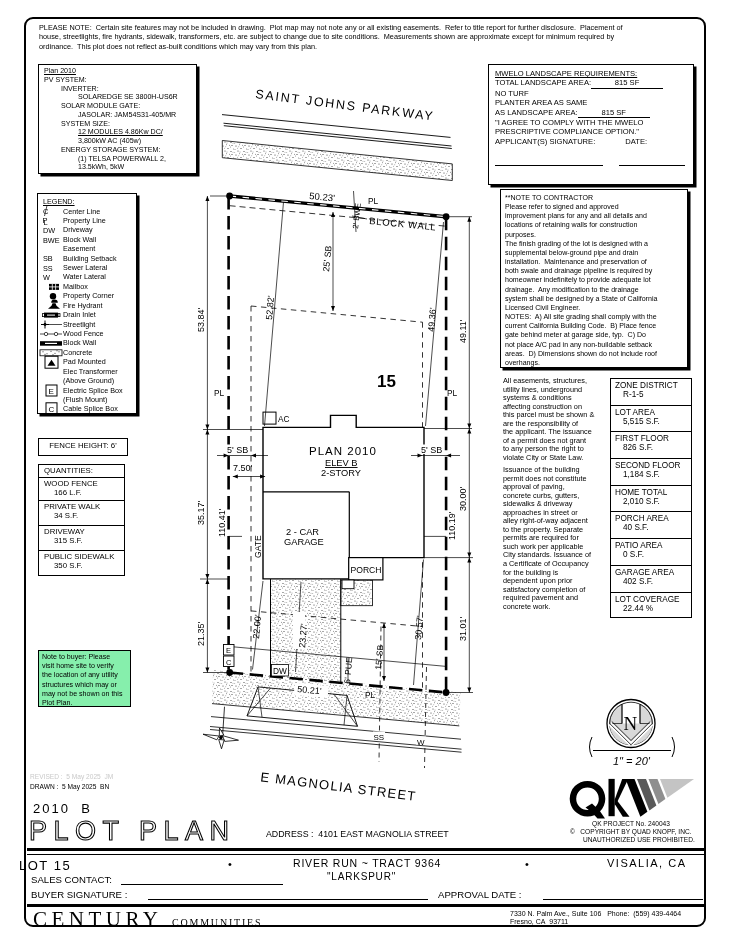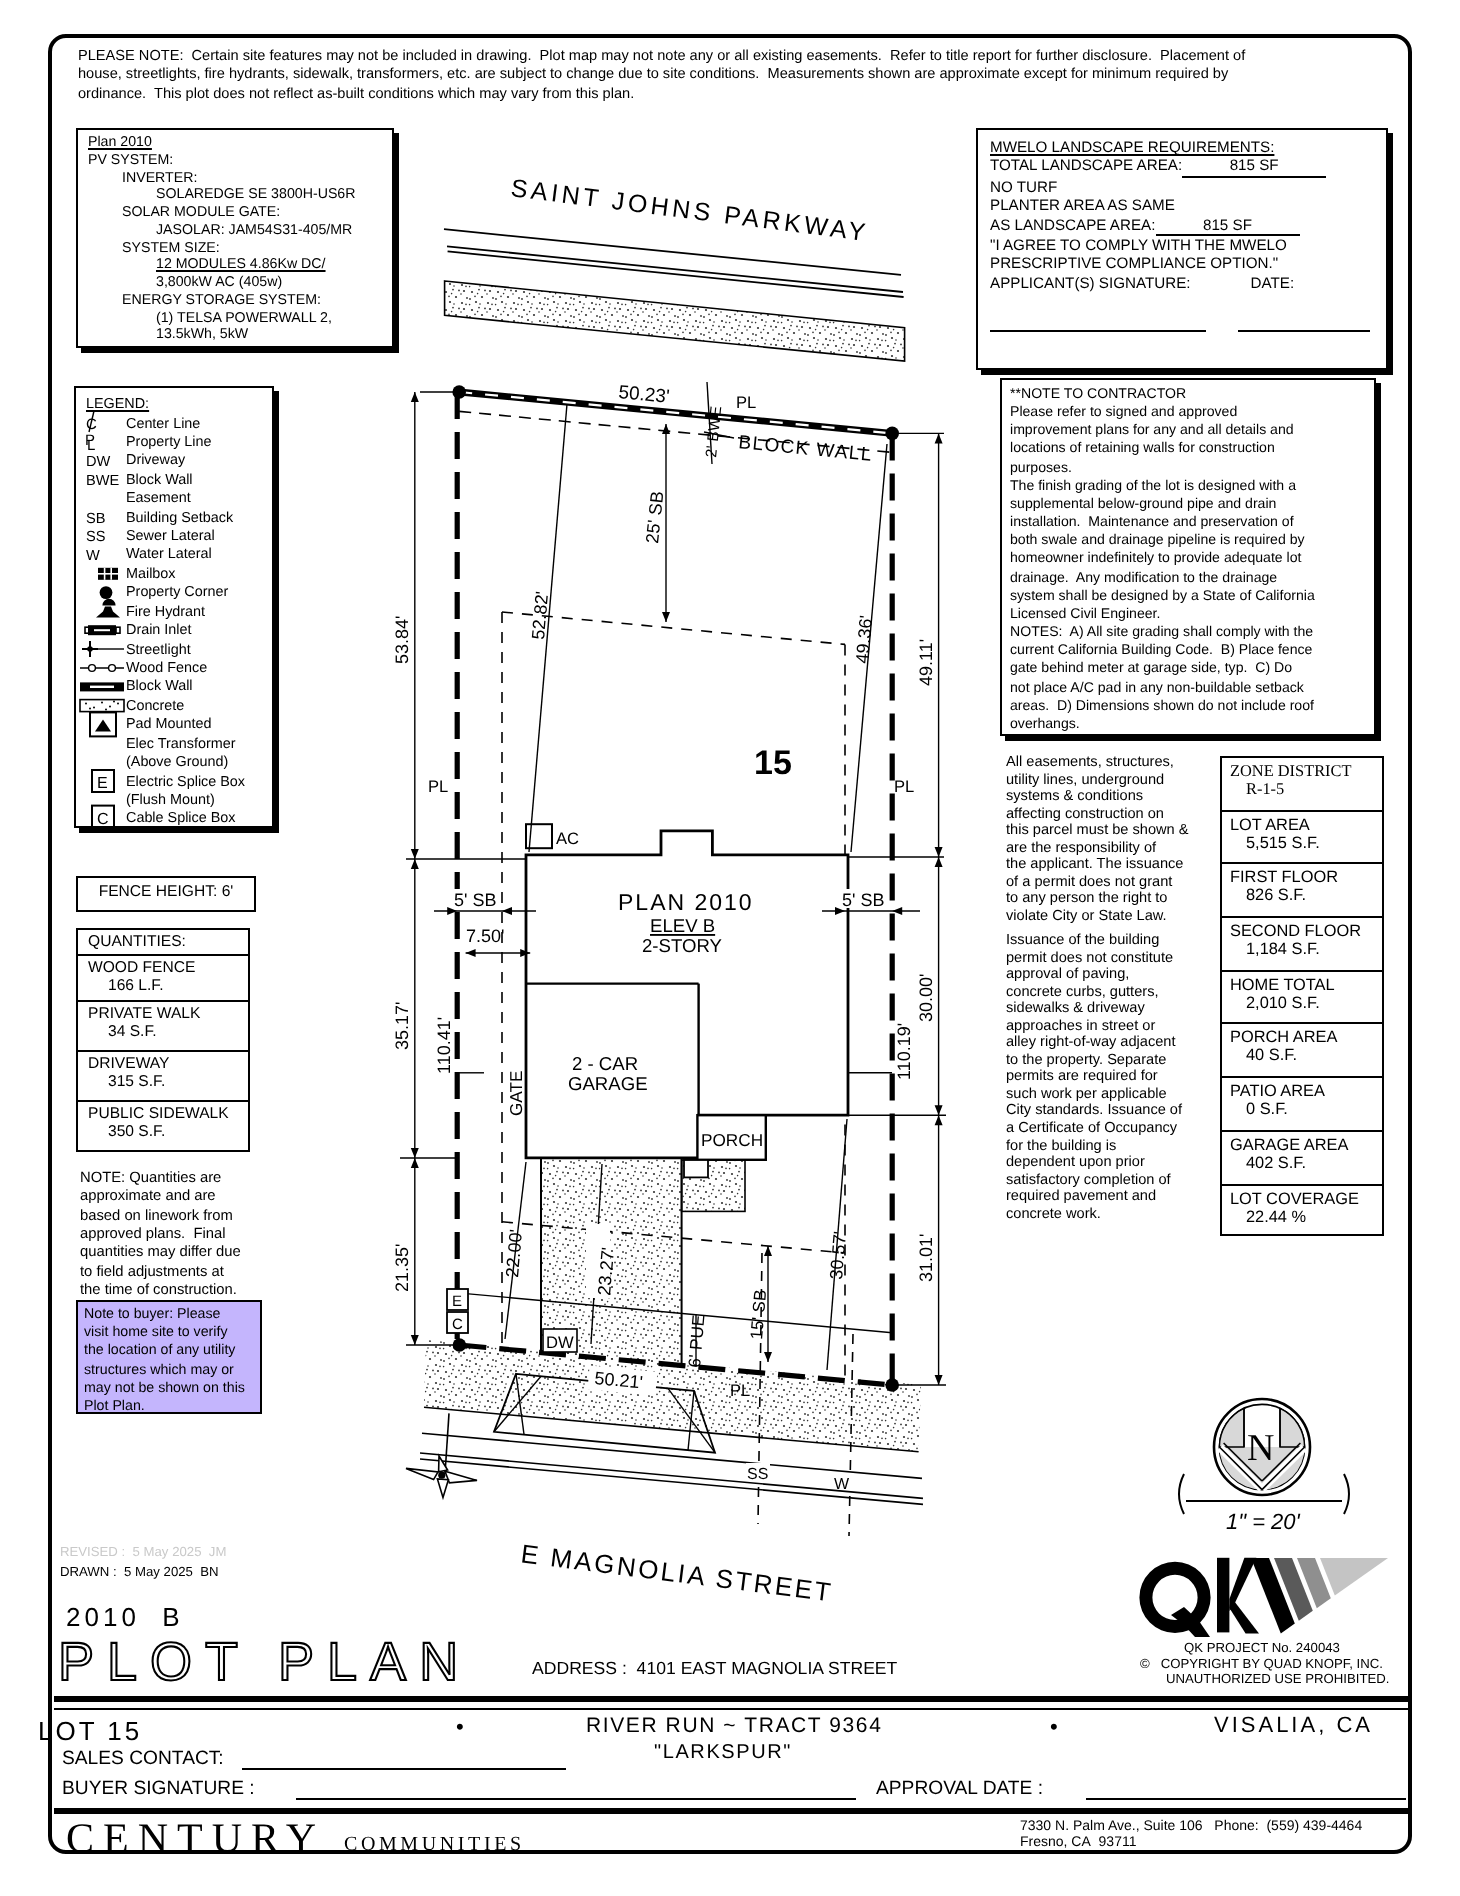--- a/index.html
+++ b/index.html
@@ -62,21 +62,21 @@
 current California Building Code.&nbsp; B) Place fence<br>
 gate behind meter at garage side, typ.&nbsp; C) Do<br>
 not place A/C pad in any non-buildable setback<br>
 areas.&nbsp; D) Dimensions shown do not include roof<br>
 overhangs.
 </div>
 
 <div class="abs" style="left:503px;top:377px;width:106px;font-size:7.3px;line-height:8.55px;white-space:nowrap;">All easements, structures,<br>utility lines, underground<br>systems &amp; conditions<br>affecting construction on<br>this parcel must be shown &amp;<br>are the responsibility of<br>the applicant. The issuance<br>of a permit does not grant<br>to any person the right to<br>violate City or State Law.<div style="height:3.5px;"></div>Issuance of the building<br>permit does not constitute<br>approval of paving,<br>concrete curbs, gutters,<br>sidewalks &amp; driveway<br>approaches in street or<br>alley right-of-way adjacent<br>to the property. Separate<br>permits are required for<br>such work per applicable<br>City standards. Issuance of<br>a Certificate of Occupancy<br>for the building is<br>dependent upon prior<br>satisfactory completion of<br>required pavement and<br>concrete work.</div>
 
 <div class="abs" style="left:610px;top:378px;width:80px;border:1.6px solid #000;background:#fff;font-size:8.2px;">
-<div style="height:23.7px;border-bottom:1.6px solid #000;padding:2px 0 0 4px;font-family:Liberation Serif, serif;">ZONE DISTRICT<br><span style="padding-left:8px;">R-1-5</span></div>
+<div style="height:23.7px;border-bottom:1.6px solid #000;padding:2px 0 0 4px;">ZONE DISTRICT<br><span style="padding-left:8px;">R-1-5</span></div>
 <div style="height:23.7px;border-bottom:1.6px solid #000;padding:2px 0 0 4px;">LOT AREA<br><span style="padding-left:8px;">5,515 S.F.</span></div>
 <div style="height:23.7px;border-bottom:1.6px solid #000;padding:2px 0 0 4px;">FIRST FLOOR<br><span style="padding-left:8px;">826 S.F.</span></div>
 <div style="height:23.7px;border-bottom:1.6px solid #000;padding:2px 0 0 4px;">SECOND FLOOR<br><span style="padding-left:8px;">1,184 S.F.</span></div>
 <div style="height:23.7px;border-bottom:1.6px solid #000;padding:2px 0 0 4px;">HOME TOTAL<br><span style="padding-left:8px;">2,010 S.F.</span></div>
 <div style="height:23.7px;border-bottom:1.6px solid #000;padding:2px 0 0 4px;">PORCH AREA<br><span style="padding-left:8px;">40 S.F.</span></div>
 <div style="height:23.7px;border-bottom:1.6px solid #000;padding:2px 0 0 4px;">PATIO AREA<br><span style="padding-left:8px;">0 S.F.</span></div>
 <div style="height:23.7px;border-bottom:1.6px solid #000;padding:2px 0 0 4px;">GARAGE AREA<br><span style="padding-left:8px;">402 S.F.</span></div>
 <div style="height:22.6px;padding:2px 0 0 4px;">LOT COVERAGE<br><span style="padding-left:8px;">22.44 %</span></div>
 </div>
 
@@ -431,23 +431,22 @@
 <div class="abs" style="left:38px;top:438px;width:88px;height:14px;border:1.2px solid #000;font-size:7.8px;text-align:center;padding-top:2px;background:#fff;">FENCE HEIGHT: 6'</div>
 
 <div class="abs" style="left:38px;top:464px;width:85px;border:1.5px solid #000;background:#fff;font-size:7.8px;">
 <div style="height:10.5px;border-bottom:1.5px solid #000;padding:1px 0 0 5px;">QUANTITIES:</div>
 <div style="height:21.5px;border-bottom:1.5px solid #000;padding:1px 0 0 5px;">WOOD FENCE<br><span style="padding-left:10px;">166 L.F.</span></div>
 <div style="height:22.5px;border-bottom:1.5px solid #000;padding:1px 0 0 5px;">PRIVATE WALK<br><span style="padding-left:10px;">34 S.F.</span></div>
 <div style="height:23.5px;border-bottom:1.5px solid #000;padding:1px 0 0 5px;">DRIVEWAY<br><span style="padding-left:10px;">315 S.F.</span></div>
 <div style="height:23px;padding:1px 0 0 5px;">PUBLIC SIDEWALK<br><span style="padding-left:10px;">350 S.F.</span></div>
 </div>
 
-<div class="abs" style="left:40px;top:584px;width:98px;font-size:7.4px;line-height:9.35px;white-space:nowrap;">NOTE: Quantities are<br>approximate and are<br>based on linework from<br>approved plans.&nbsp; Final<br>quantities may differ due<br>to field adjustments at<br>the time of construction.</div>
-
-<div class="abs" style="left:38px;top:650px;width:88px;height:53px;border:1.2px solid #000;background:#c4b5fd;font-size:7.1px;line-height:9.2px;padding:2px 0 0 3px;white-space:nowrap;">Note to buyer: Please<br>visit home site to verify<br>the location of any utility<br>structures which may or<br>may not be shown on this<br>Plot Plan.</div>
+
+<div class="abs" style="left:38px;top:650px;width:88px;height:53px;border:1.2px solid #000;background:#86efac;font-size:7.1px;line-height:9.2px;padding:2px 0 0 3px;white-space:nowrap;">Note to buyer: Please<br>visit home site to verify<br>the location of any utility<br>structures which may or<br>may not be shown on this<br>Plot Plan.</div>
 
 <div class="t" style="left:30px;top:773px;font-size:6.6px;color:#c9c9c9;">REVISED :&nbsp; 5 May 2025&nbsp; JM</div>
 
 <div class="t" style="left:30px;top:783px;font-size:6.6px;">DRAWN :&nbsp; 5 May 2025&nbsp; BN</div>
 
 <div class="t" style="left:33px;top:801px;font-size:13px;letter-spacing:2px;">2010&nbsp; B</div>
 
 <div class="t" style="left:29px;top:816px;font-size:27px;letter-spacing:6.5px;color:transparent;-webkit-text-stroke:1.05px #000;">PLOT PLAN</div>
 
 <div class="t" style="left:266px;top:829px;font-size:8.8px;">ADDRESS :&nbsp; 4101 EAST MAGNOLIA STREET</div>

